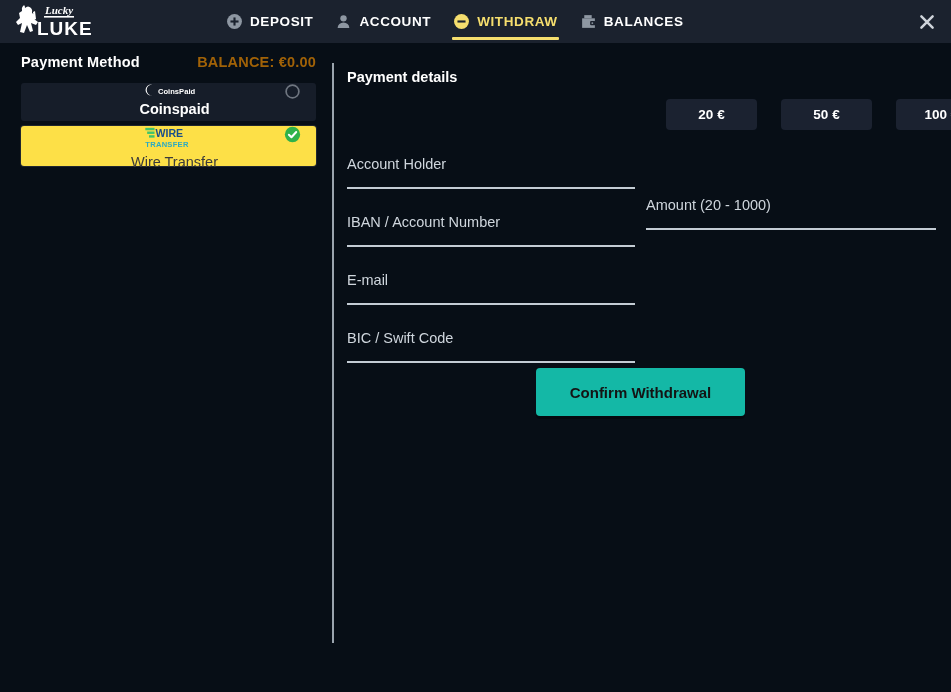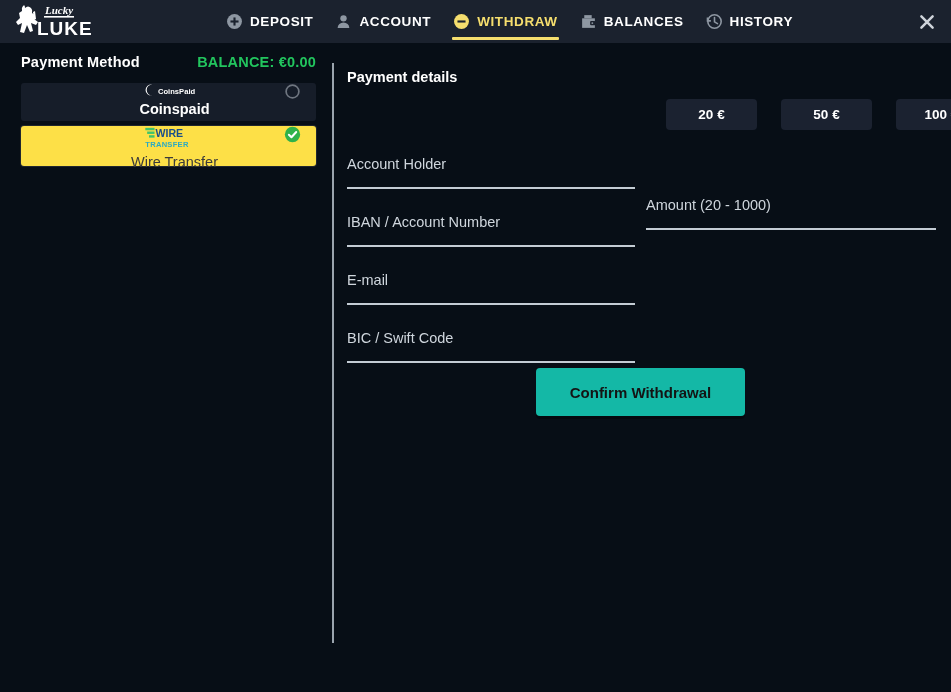--- a/index.html
+++ b/index.html
@@ -80,21 +80,21 @@
     align-items: flex-end;
     justify-content: space-between;
   }
   #pm-title {
     color: #ffffff;
     font-size: 14.5px;
     font-weight: bold;
     letter-spacing: 0.2px;
   }
   #balance-text {
-    color: #22c55e;
+    color: #a16207;
     font-size: 14.5px;
     font-weight: bold;
     letter-spacing: 0.2px;
   }
   .pm-row {
     position: absolute;
     left: 21px;
     width: 295px;
     height: 38px;
     display: flex;
@@ -252,30 +252,20 @@
         <svg viewBox="0 0 16 16" width="17" height="17">
             <path d="M2 5 h12 v9 h-12 z" fill="#8e97a2"></path>
             <path d="M4 2 h7 v3 h-7 z" fill="#8e97a2"></path>
             <rect x="9.5" y="7.5" width="5" height="4" rx="1" fill="#1b222e"></rect>
             <circle cx="11.6" cy="9.5" r="0.9" fill="#8e97a2"></circle>
           </svg>
       </span>
       <span>BALANCES</span>
     </div>
 
-    <div class="nav-tab">
-      <span class="nav-ico">
-        <svg viewBox="0 0 16 16" width="17" height="17">
-            <circle cx="8" cy="8" r="6.3" fill="none" stroke="#8e97a2" stroke-width="1.5"></circle>
-            <path d="M8 4.3 v4 l2.8 1.7" fill="none" stroke="#8e97a2" stroke-width="1.5" stroke-linecap="round"></path>
-            <path d="M1.4 4.2 l0 3.2 l3.2 0" fill="none" stroke="#8e97a2" stroke-width="1.5"></path>
-          </svg>
-      </span>
-      <span>HISTORY</span>
-    </div>
 
   </div>
 
   <div id="close-btn">
     <svg viewBox="0 0 16 16" width="18" height="18">
         <path d="M3 3 L13 13 M13 3 L3 13" stroke="#cfd4da" stroke-width="2.2" stroke-linecap="round"></path>
       </svg>
   </div>
 </div>
 

